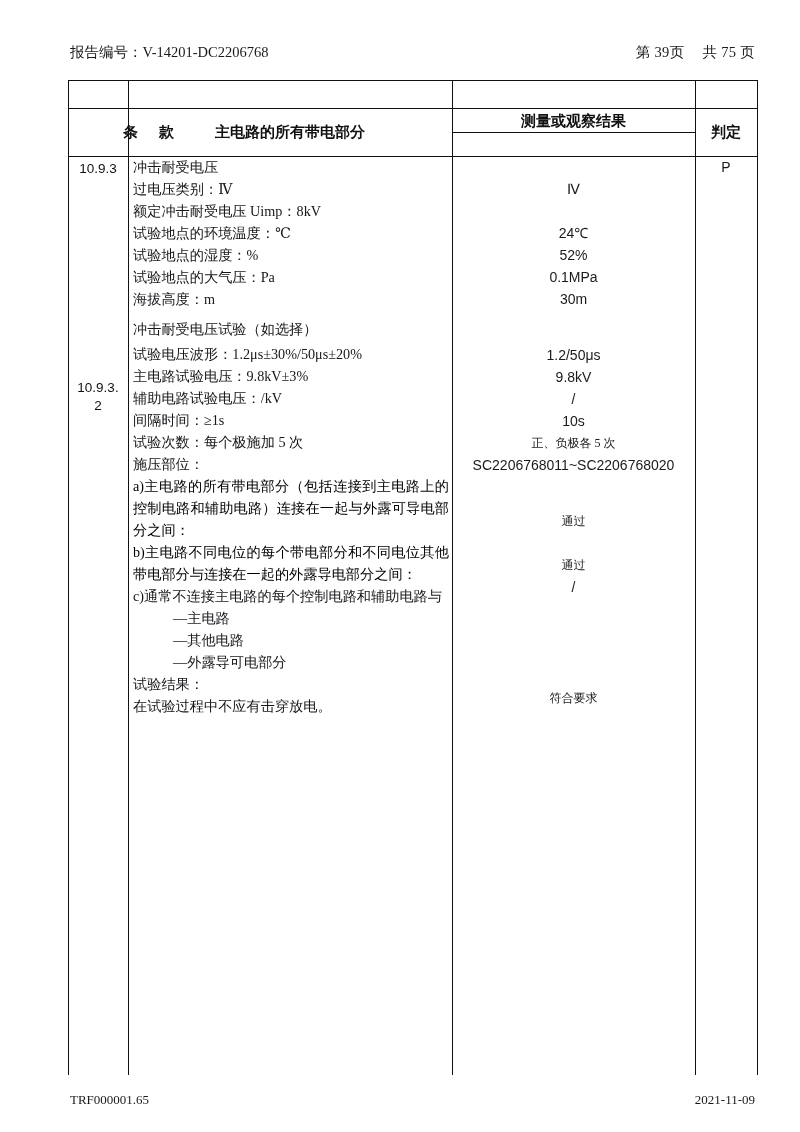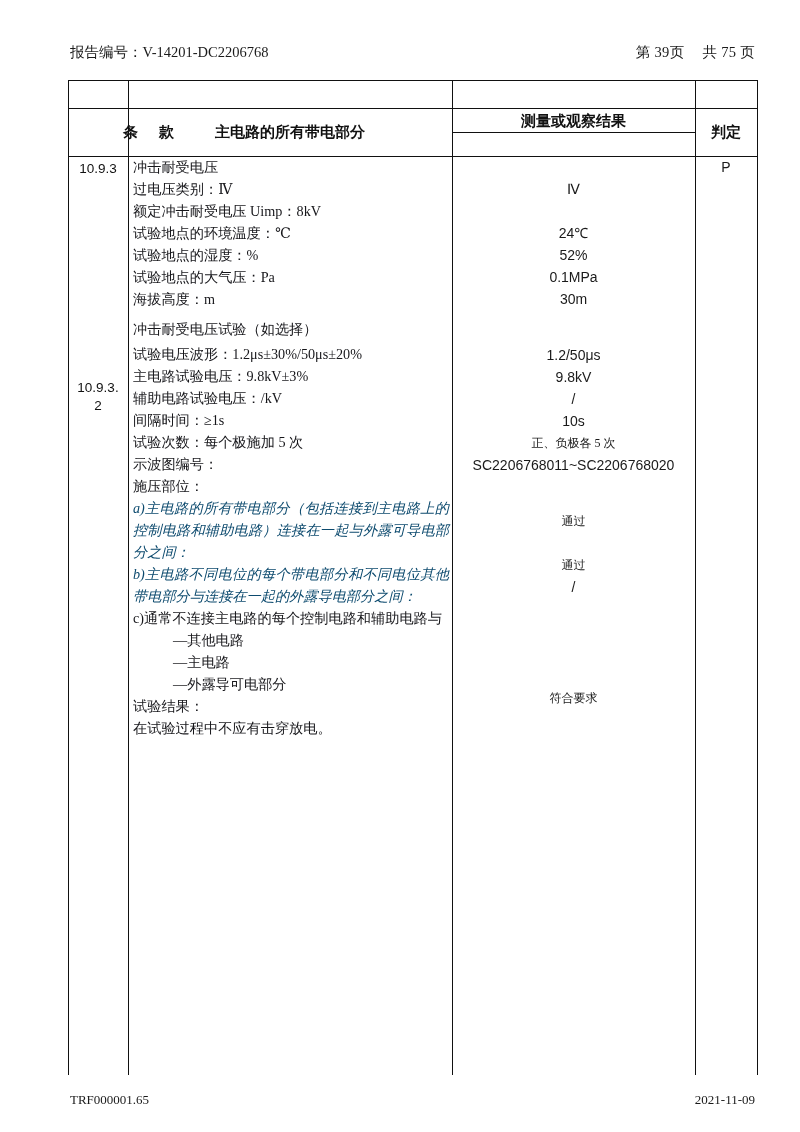--- a/index.html
+++ b/index.html
@@ -147,27 +147,26 @@
     color: #16161a;
     padding-left: 5px;
     padding-right: 3px;
     height: 22px;
     line-height: 22px;
     white-space: nowrap;
   }
   .item-para {
     font-family: "Liberation Serif", "DejaVu Serif", serif;
     font-size: 14.2px;
-    color: #0c4a6e;
+    color: #000000;
     padding-left: 5px;
     padding-right: 3px;
     line-height: 22px;
     text-align: justify;
     text-justify: inter-character;
-    font-style: italic;
   }
   .item-dash {
     font-family: "Liberation Serif", "DejaVu Serif", serif;
     font-size: 14.2px;
     color: #16161a;
     padding-left: 45px;
     height: 22px;
     line-height: 22px;
     white-space: nowrap;
   }
@@ -265,29 +264,28 @@
 
     <div class="spacer-8"></div>
 
     <div class="item-line">冲击耐受电压试验（如选择）</div>
     <div class="spacer-3"></div>
     <div class="item-line">试验电压波形：1.2μs±30%/50μs±20%</div>
     <div class="item-line">主电路试验电压：9.8kV±3%</div>
     <div class="item-line">辅助电路试验电压：/kV</div>
     <div class="item-line">间隔时间：≥1s</div>
     <div class="item-line">试验次数：每个极施加 5 次</div>
-    <div class="item-line">示波图编号：</div>
     <div class="item-line">施压部位：</div>
 
     <div class="item-para">a)主电路的所有带电部分（包括连接到主电路上的控制电路和辅助电路）连接在一起与外露可导电部分之间：</div>
     <div class="item-para">b)主电路不同电位的每个带电部分和不同电位其他带电部分与连接在一起的外露导电部分之间：</div>
     <div class="item-line">c)通常不连接主电路的每个控制电路和辅助电路与</div>
 
+    <div class="item-dash">—主电路</div>
     <div class="item-dash">—其他电路</div>
-    <div class="item-dash">—主电路</div>
     <div class="item-dash">—外露导可电部分</div>
 
     <div class="item-line">试验结果：</div>
     <div class="item-line">在试验过程中不应有击穿放电。</div>
   </div>
 
   <div class="result-line" style="top: 98px;">Ⅳ</div>
   <div class="result-line" style="top: 142px;">24℃</div>
   <div class="result-line" style="top: 164px;">52%</div>
   <div class="result-line" style="top: 186px;">0.1MPa</div>

